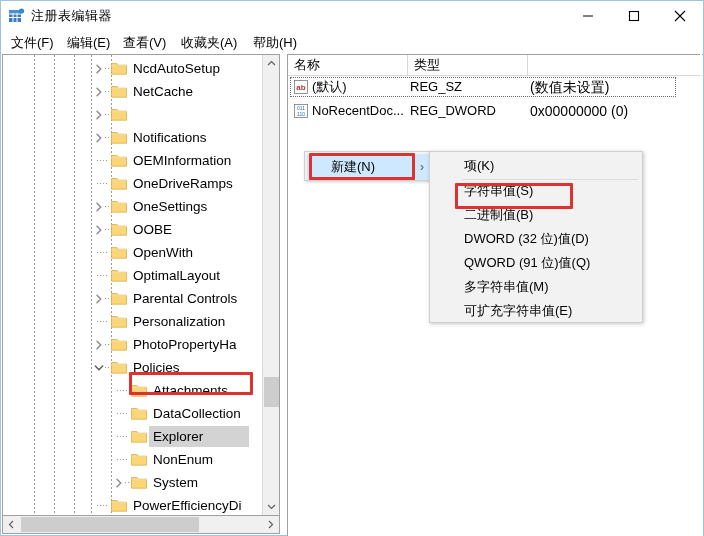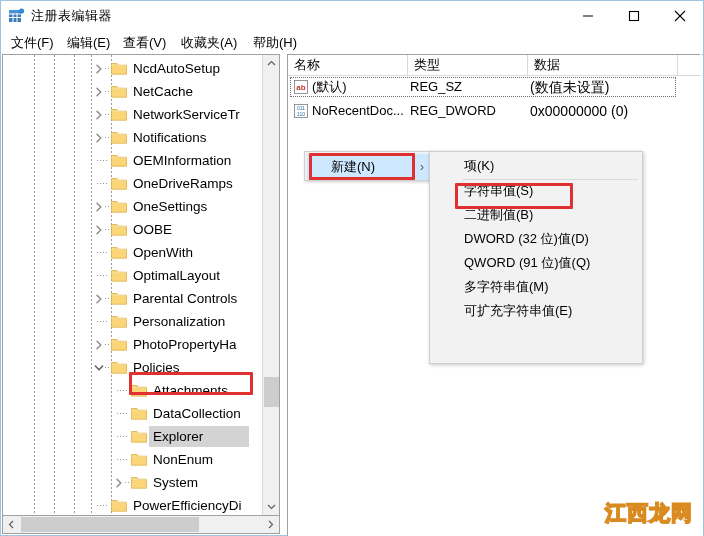--- a/index.html
+++ b/index.html
@@ -275,21 +275,21 @@
     right: 7px; top: 0;
     line-height: 26px;
     font-size: 12px;
     color: #555;
   }
 
   
   #submenu {
     position: absolute;
     left: 428px; top: 150px;
-    width: 214px; height: 213px;
+    width: 214px; height: 172px;
     background: #f2f2f2;
     border: 1px solid #cfcfcf;
     box-sizing: border-box;
     box-shadow: 1px 1px 4px rgba(0,0,0,0.22);
   }
   .sub-item {
     position: absolute;
     left: 2px;
     width: 210px; height: 22px;
     line-height: 22px;
@@ -416,21 +416,20 @@
           <div class="tw-exp" style="left: 88px;">
             <svg width="10" height="10" viewBox="0 0 10 10">
               <path d="M3 1.3 L6.8 5 L3 8.7" fill="none" stroke="#8a8a8a" stroke-width="1.4" stroke-linecap="round" stroke-linejoin="round"></path>
             </svg>
           </div>
           <div class="tw-stub" style="left: 100px; width: 10px;"></div>
           <div class="folder" style="left: 108px; top: 4px;"><svg width="16" height="14" viewBox="0 0 16 14">
               <path d="M0.5 2.5 L6 2.5 L7.3 4.2 L15.5 4.2 L15.5 13.2 L0.5 13.2 Z" fill="#fbd679" stroke="#d9b14a" stroke-width="0.8"></path>
               <path d="M0.5 4.6 L15.5 4.6" stroke="#f3e0a8" stroke-width="0.7"></path>
             </svg></div>
-          <div class="tlabel" style="left: 130px;">NetworkServiceTr</div>
         </div>
         <div class="tree-row" style="top: 71px;">
           <div class="tw-exp" style="left: 88px;">
             <svg width="10" height="10" viewBox="0 0 10 10">
               <path d="M3 1.3 L6.8 5 L3 8.7" fill="none" stroke="#8a8a8a" stroke-width="1.4" stroke-linecap="round" stroke-linejoin="round"></path>
             </svg>
           </div>
           <div class="tw-stub" style="left: 100px; width: 10px;"></div>
           <div class="folder" style="left: 108px; top: 4px;"><svg width="16" height="14" viewBox="0 0 16 14">
               <path d="M0.5 2.5 L6 2.5 L7.3 4.2 L15.5 4.2 L15.5 13.2 L0.5 13.2 Z" fill="#fbd679" stroke="#d9b14a" stroke-width="0.8"></path>
@@ -625,21 +624,20 @@
       <svg width="9" height="9" viewBox="0 0 9 9">
           <path d="M3 1 L6.5 4.5 L3 8" fill="none" stroke="#606060" stroke-width="1.2"></path>
         </svg>
     </div>
   </div>
 
   <div id="listpane">
     <div id="list-header">
         <div class="col-head" style="left: 0px; width: 120px;">名称</div>
         <div class="col-head" style="left: 120px; width: 120px;">类型</div>
-        <div class="col-head" style="left: 240px; width: 150px;">数据</div>
       </div>
   <div class="list-row" style="top: 22px;">
         <div class="lr-focus"></div>
         <div class="licon"><svg width="14" height="14" viewBox="0 0 14 14">
             <rect x="0.5" y="0.5" width="13" height="13" fill="#ffffff" stroke="#7a7a7a" stroke-width="0.8"></rect>
             <text x="7" y="10.2" font-family="Liberation Sans, sans-serif" font-size="8" font-weight="bold" fill="#c0392b" text-anchor="middle">ab</text>
           </svg></div>
         <div class="lname">(默认)</div>
         <div class="ltype">REG_SZ</div>
         <div class="ldata">(数值未设置)</div>
@@ -668,18 +666,17 @@
     <div id="sub-sep"></div>
   <div class="sub-item" style="top: 3px;">项(K)</div>
       <div class="sub-item" style="top: 28px;">字符串值(S)</div>
       <div class="sub-item" style="top: 52px;">二进制值(B)</div>
       <div class="sub-item" style="top: 76px;">DWORD (32 位)值(D)</div>
       <div class="sub-item" style="top: 100px;">QWORD (91 位)值(Q)</div>
       <div class="sub-item" style="top: 124px;">多字符串值(M)</div>
       <div class="sub-item" style="top: 148px;">可扩充字符串值(E)</div>
     </div>
 
-  <div id="watermark">江西龙网</div>
 
 <div class="annot" style="left: 128px; top: 371px; width: 124px; height: 23px;"></div>
     <div class="annot" style="left: 308px; top: 152px; width: 106px; height: 27px;"></div>
     <div class="annot" style="left: 454px; top: 182px; width: 118px; height: 26px;"></div>
   </div>
 
 </body></html>

